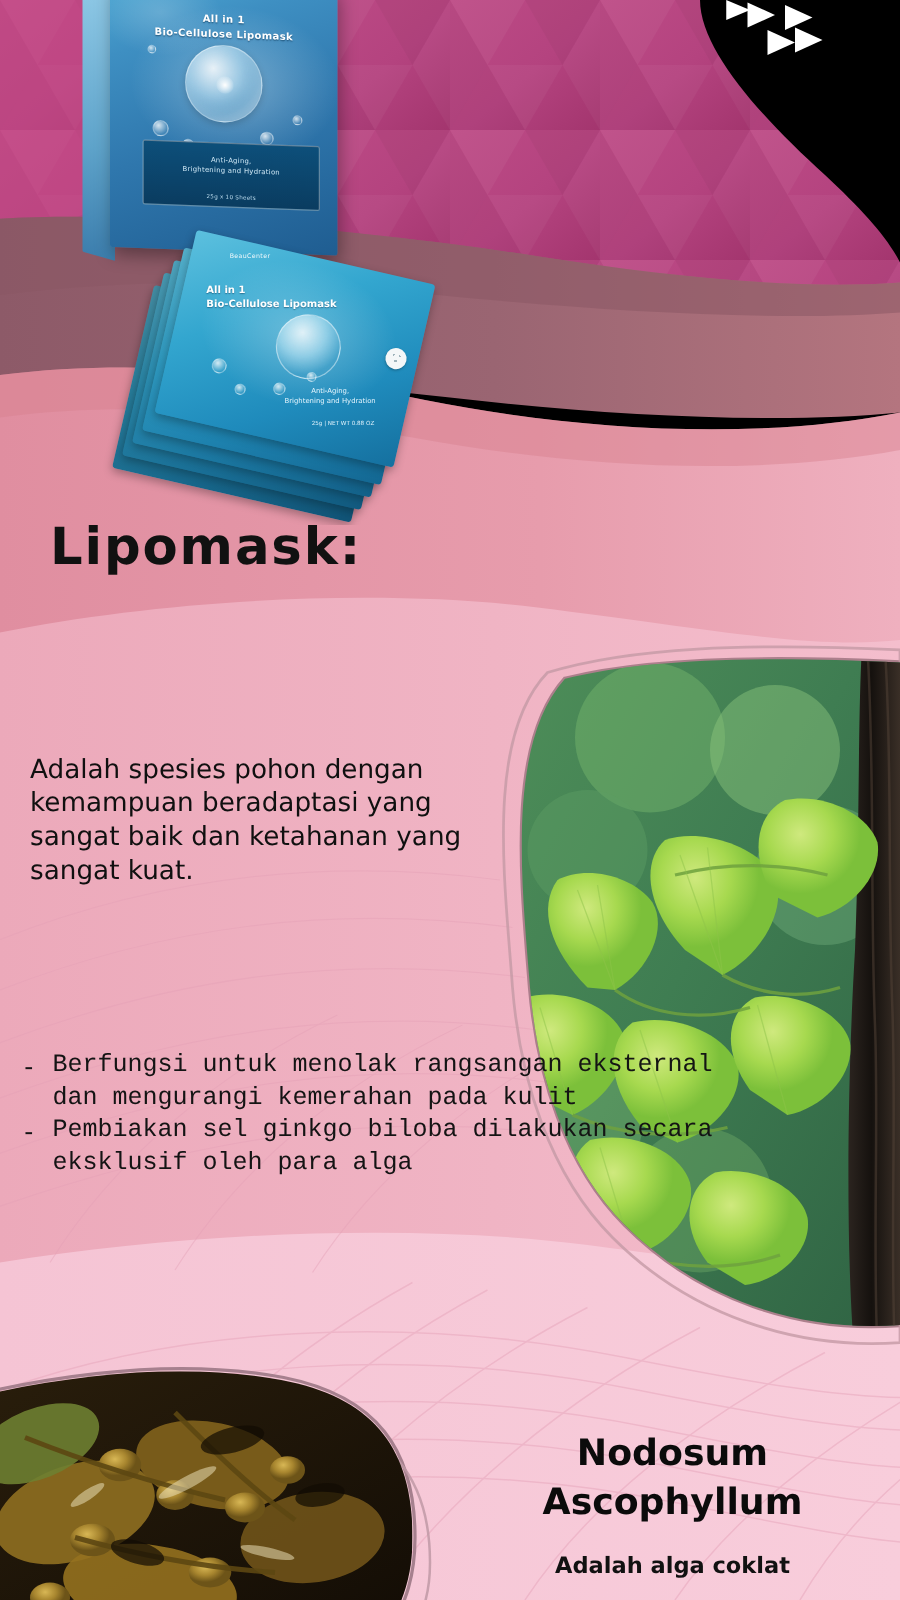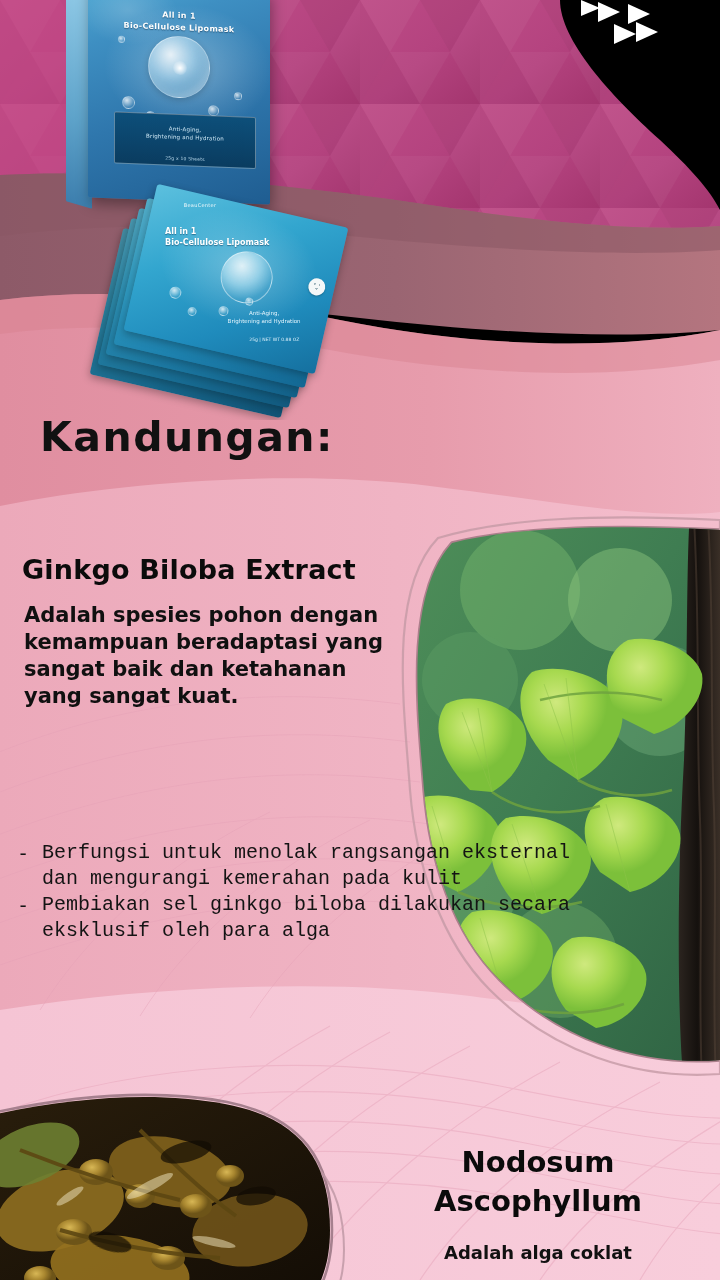--- a/index.html
+++ b/index.html
@@ -157,21 +157,21 @@
     letter-spacing:1.5px;
     font-family:"DejaVu Sans", sans-serif;
   }
   .h-ginkgo{
     position:absolute; left:22px; top:554px;
     font-size:27px; font-weight:700; color:#0b0b0b;
     letter-spacing:.2px;
   }
   .p-ginkgo{
     position:absolute; left:24px; top:602px; width:370px;
-    font-size:21px; font-weight:700; color:#101010;
+    font-size:21px; font-weight:400; color:#101010;
     line-height:27px;
   }
   .bullets{
     position:absolute; left:14px; top:840px; width:560px;
     font-size:20px; color:#141414; line-height:26px;
   }
   .b-row{ display:flex; gap:10px; align-items:flex-start; }
   .b-dash{ width:18px; flex:0 0 18px; text-align:center; }
   .b-txt{ flex:1;font-family:Liberation Mono, monospace; }
 
@@ -479,23 +479,22 @@
       <div class="bub" style="left:112px;top:90px;width:8px;height:8px;"></div>
       <div class="s-sub">
         <div>Anti-Aging,</div>
         <div>Brightening and Hydration</div>
       </div>
       <div class="s-net">25g | NET WT 0.88 OZ</div>
       <div class="s-badge"></div>
     </div>
   </div>
 
-  <div class="kandungan">Kandungan:</div>
-
-  <div class="h-ginkgo">Ginkgo Biloba Extract</div>
+  <div class="kandungan">Lipomask:</div>
+
 
   <div class="p-ginkgo">Adalah spesies pohon dengan kemampuan beradaptasi yang sangat baik dan ketahanan yang sangat kuat.</div>
 
   <div class="bullets">
     <div class="b-row">
       <span class="b-dash">-</span>
       <span class="b-txt">Berfungsi untuk menolak rangsangan eksternal dan mengurangi  kemerahan pada kulit</span>
     </div>
     <div class="b-row">
       <span class="b-dash">-</span>

